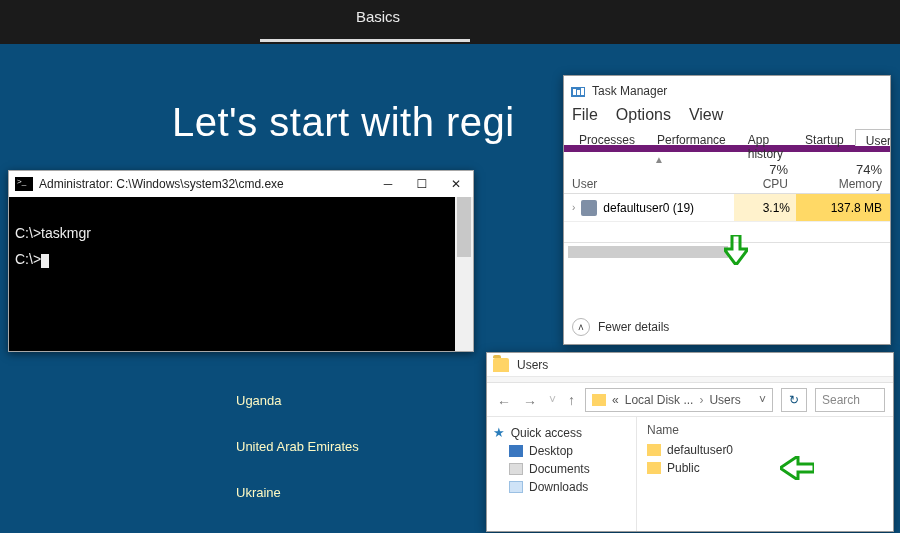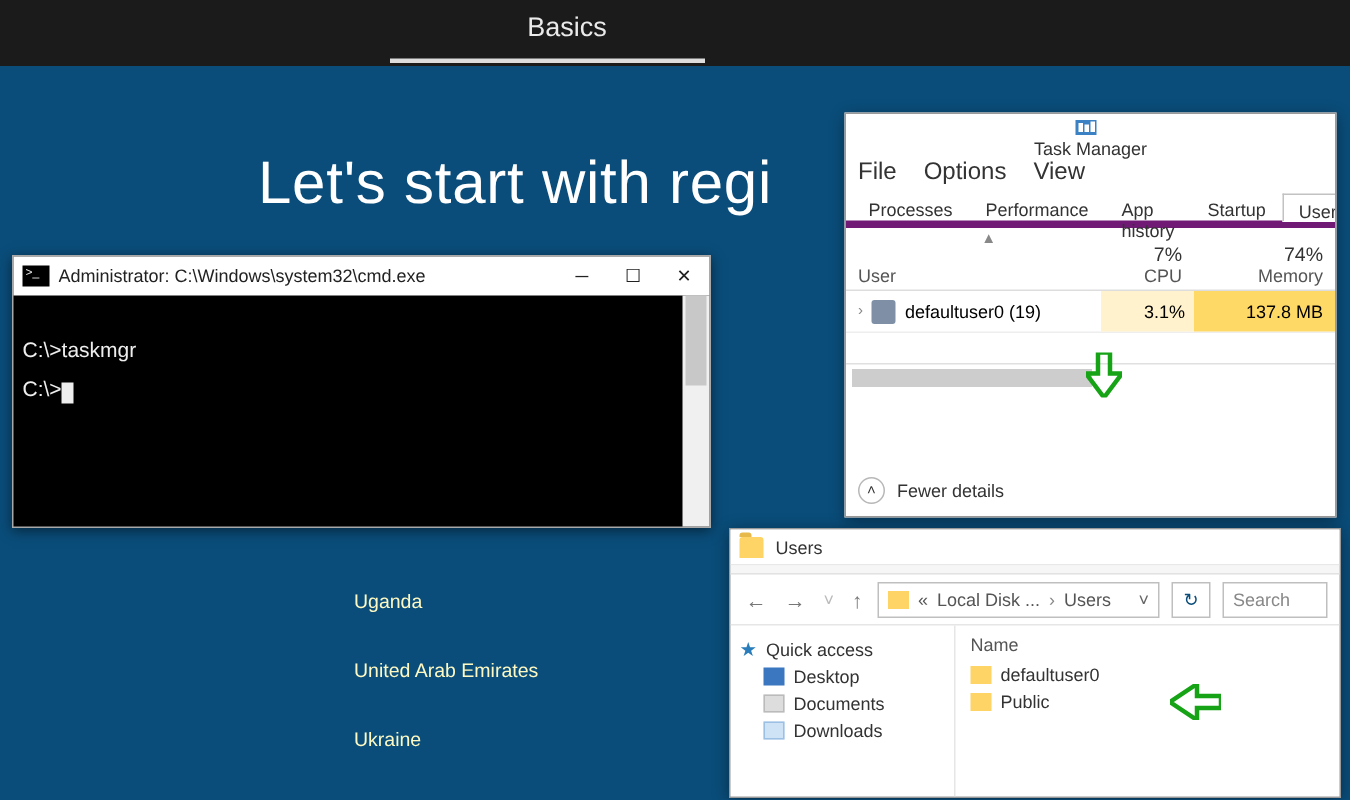--- a/index.html
+++ b/index.html
@@ -1,20 +1,20 @@
 <!DOCTYPE html>
 <html><head>
 <meta charset="utf-8">
 <style>
   * { box-sizing: border-box; margin: 0; padding: 0; font-family: "Segoe UI", Tahoma, sans-serif; }
   body { width: 900px; height: 533px; overflow: hidden; background: #0a4d7a; position: relative; }
 
   
   .top-strip { height: 44px; background: #1b1b1b; position: relative; }
-  .top-tab { position: absolute; left: 318px; top: 8px; width: 120px; text-align: center; color: #eaeaea; font-size: 18px; padding-bottom: 10px; }
+  .top-tab { position: absolute; left: 318px; top: 8px; width: 120px; text-align: center; color: #eaeaea; font-size: 15px; padding-bottom: 10px; }
   .top-tab-underline { position: absolute; left: 260px; top: 39px; width: 210px; height: 3px; background: #ddd; }
 
   
   .heading { position: absolute; left: 172px; top: 100px; font-size: 40px; font-weight: 300; color: #fff; letter-spacing: .5px; }
 
   
   .country-list { position: absolute; left: 236px; top: 380px; color: #fef9c3; font-size: 13px; line-height: 42px; }
   .country-list div { margin-bottom: 4px; }
 
   
@@ -32,25 +32,25 @@
   .cmd-body .cursor { display: inline-block; width: 8px; height: 14px; background: #eee; vertical-align: text-bottom; }
   .cmd-scroll { position: absolute; right: 0; top: 26px; bottom: 0; width: 18px; background: #f0f0f0; }
   .cmd-thumb { position: absolute; top: 0; left: 2px; right: 2px; height: 60px; background: #c8c8c8; }
 
   
   .tm {
     position: absolute; left: 563px; top: 75px; width: 328px; height: 270px;
     background: #fff; border: 1px solid #9a9a9a; box-shadow: 0 2px 10px rgba(0,0,0,.4);
     overflow: hidden;
   }
-  .tm-titlebar { height: 30px; display: flex; align-items: center; padding: 0 6px; font-size: 12px; color: #333; flex-direction: column; }
+  .tm-titlebar { height: 30px; display: flex; align-items: center; padding: 0 6px; font-size: 12px; color: #333; }
   .tm-ico { width: 16px; height: 16px; margin-right: 6px; position: relative; }
   .tm-ico svg { display: block; }
   .tm-menus { display: flex; gap: 18px; padding: 0 8px 4px; font-size: 16px; color: #333; }
-  .tm-tabs { display: flex; border-bottom: 5px solid #701a75; padding: 0 4px; height: 24px; }
+  .tm-tabs { display: flex; border-bottom: 7px solid #701a75; padding: 0 4px; height: 24px; }
   .tm-tab { font-size: 12px; color: #333; padding: 4px 10px 2px; border: 1px solid transparent; }
   .tm-tab.active { background: #fff; border: 1px solid #c2c2c2; border-bottom: 1px solid #fff; position: relative; top: 1px; }
   .tm-header { display: flex; border-bottom: 1px solid #ddd; height: 42px; font-size: 12px; color: #555; }
   .tm-header > div { padding: 4px 8px 2px; display: flex; flex-direction: column; justify-content: flex-end; }
   .tm-h-user { width: 170px; position: relative; }
   .tm-sort { position: absolute; right: 70px; top: 2px; color: #888; font-size: 10px; }
   .tm-h-cpu { width: 62px; text-align: right; }
   .tm-h-mem { flex: 1; text-align: right; }
   .tm-h-num { font-size: 13px; color: #333; }
   .tm-row { display: flex; height: 28px; align-items: center; font-size: 12px; border-bottom: 1px solid #eee; }

